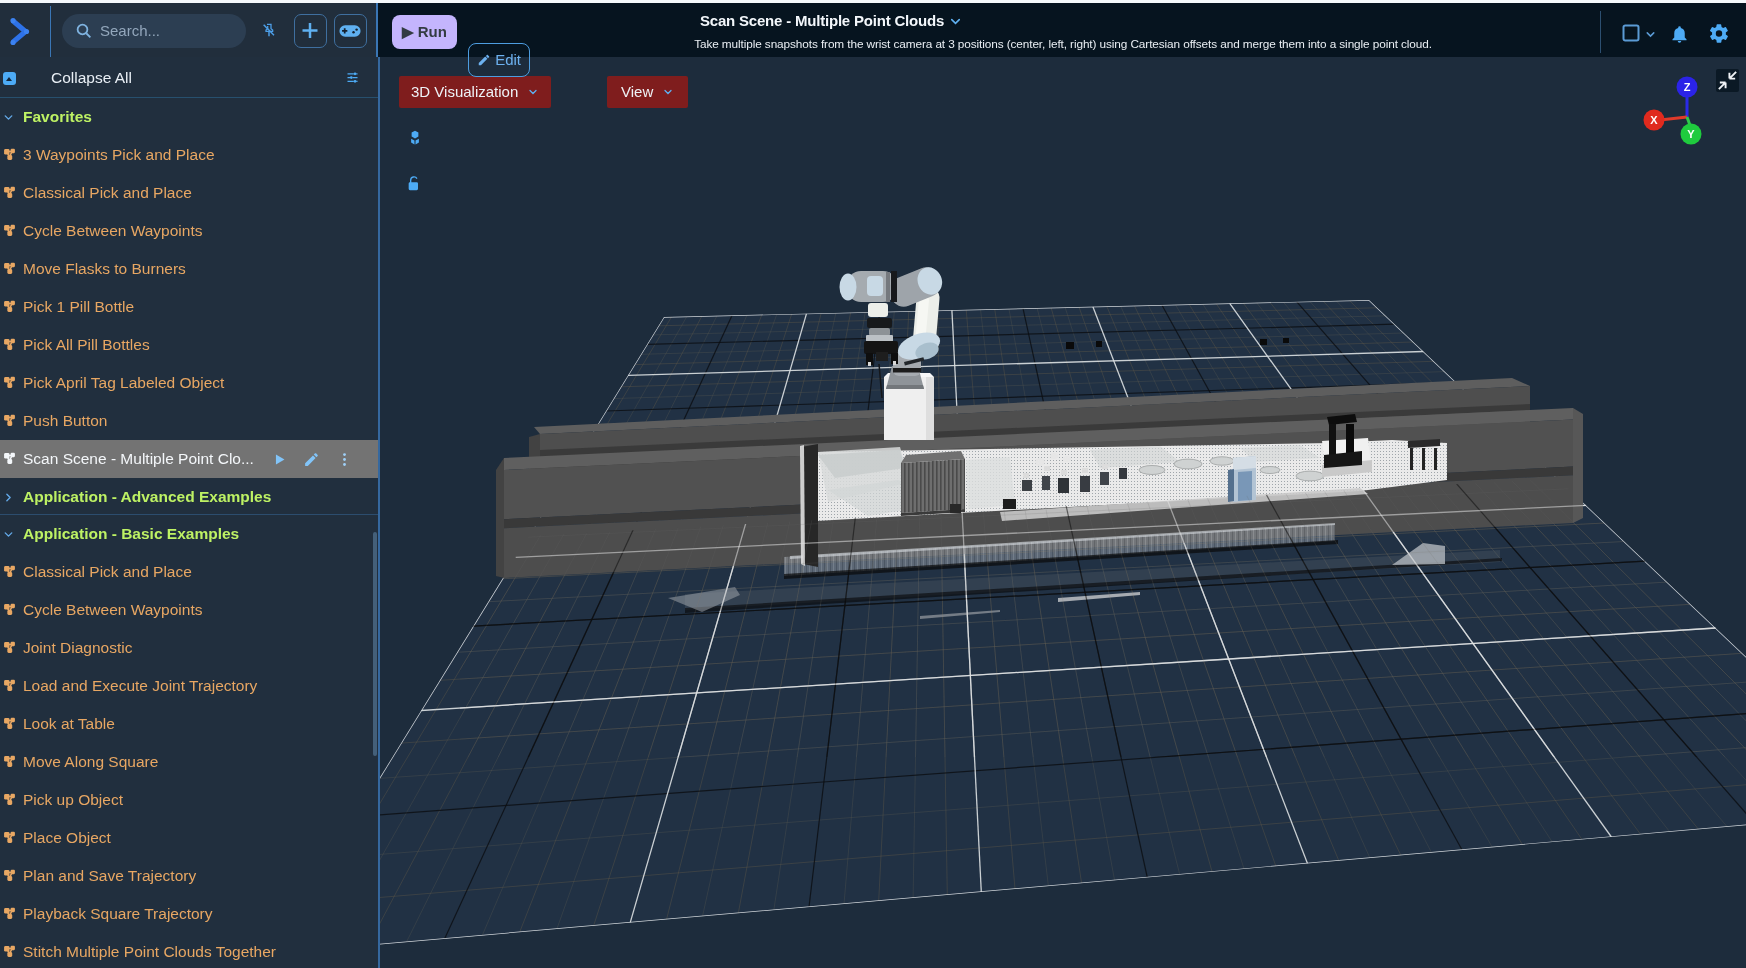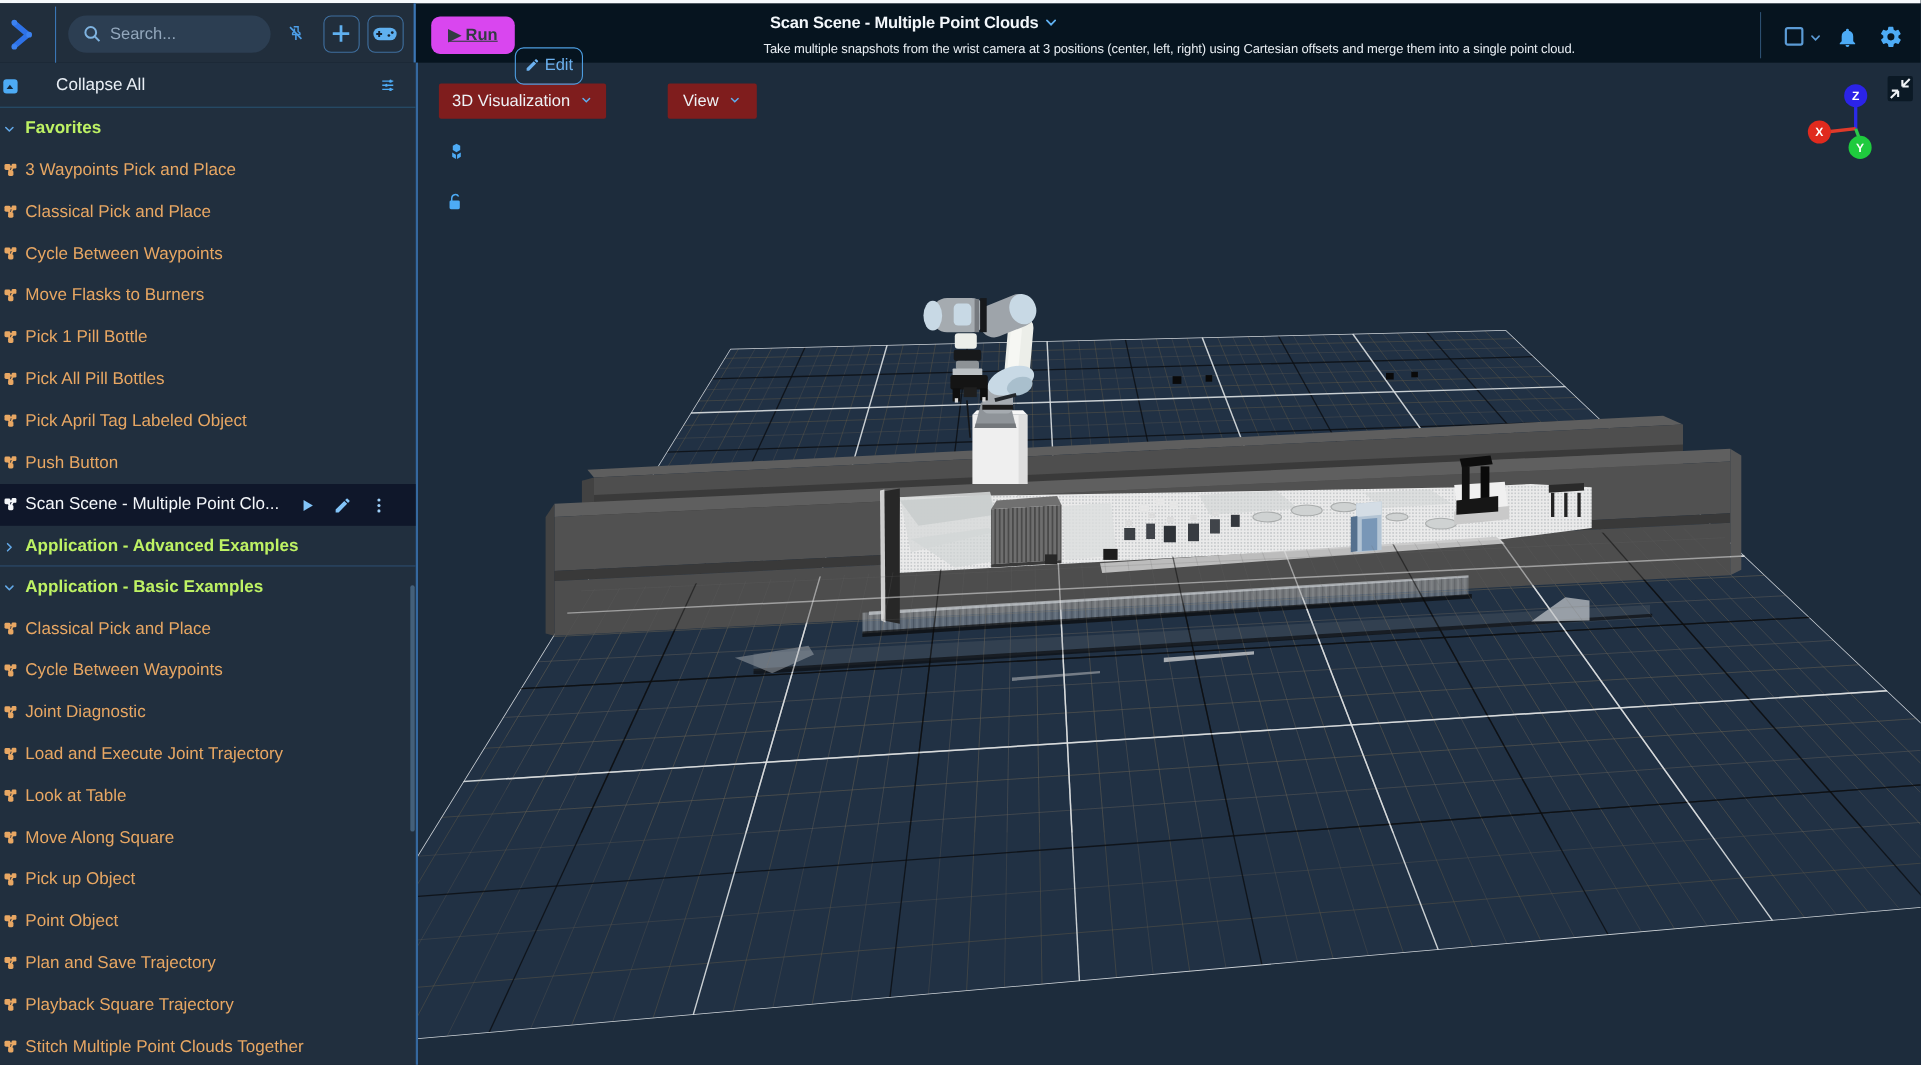--- a/index.html
+++ b/index.html
@@ -4,38 +4,38 @@
 html,body { width:1746px; height:968px; overflow:hidden; background:#212f3e;
   font-family:"Liberation Sans", sans-serif; }
 #topbar { position:absolute; left:0; top:0; width:1746px; height:57px; background:#06141f; border-top:3px solid #f5f9fc; }
 #leftsec { position:absolute; left:0; top:0; width:378px; height:54px; background:#212e3c; border-right:2px solid #3a76b5; }
 #logo { position:absolute; left:10px; top:14px; width:22px; height:29px; }
 .vsep { position:absolute; top:8px; width:1px; height:42px; background:#2c4f70; }
 #search { position:absolute; left:62px; top:11px; width:184px; height:34px; border-radius:17px; background:#2c3e52; color:#93a7bc; font-size:15px; line-height:34px; padding-left:38px; }
 #search svg { position:absolute; left:13px; top:8px; width:18px; height:18px; }
 .tbtn { position:absolute; top:11px; width:33px; height:34px; border:1.5px solid #3f6f9f; border-radius:7px; }
 #pinoff { position:absolute; left:261px; top:19px; width:16px; height:18px; }
-#runbtn { position:absolute; left:392px; top:12px; width:76px; height:34px; background:#d946ef; border-radius:8px; color:#333c42; font-size:15px; font-weight:bold; text-align:center; line-height:34px;text-decoration:underline; }
+#runbtn { position:absolute; left:392px; top:12px; width:65px; height:34px; background:#c4b5fd; border-radius:8px; color:#333c42; font-size:15px; font-weight:bold; text-align:center; line-height:34px; }
 #editbtn { position:absolute; left:468px; top:12px; width:62px; height:34px; border:1.5px solid #4d9de0; border-radius:8px; color:#6cb1ef; font-size:15px; text-align:center; line-height:31px;margin-top:28px; }
 #title { position:absolute; left:700px; top:9px; width:720px; text-align:left; color:#f3f7fb; font-size:15px; font-weight:bold; letter-spacing:-0.2px; }
 #subtitle { position:absolute; left:380px; top:34px; width:1366px; text-align:center; color:#e9eef3; font-size:11.8px; letter-spacing:-0.1px; }
 #sidebar { position:absolute; left:0; top:57px; width:380px; height:911px; background:#212f3e; border-right:2px solid #35689f; overflow:hidden; }
 #collapse { position:relative; height:41px; border-bottom:1px solid #27506e; color:#e9eff5; font-size:15.5px; line-height:41px;padding-left:26px; }
 #collapse .sq { position:absolute; left:3px; top:15px; width:13px; height:13px; background:#4dabf5; border-radius:3px; }
 #collapse .sq:after { content:""; position:absolute; left:3px; top:4.5px; border-left:3.5px solid transparent; border-right:3.5px solid transparent; border-bottom:4.5px solid #14273a; }
 #collapse span { margin-left:25px; }
 #collapse svg { position:absolute; right:18px; top:13px; width:15px; height:15px; }
 .row { position:relative; height:38px; line-height:38px; font-size:15.5px; white-space:nowrap; }
 .row.hdr { color:#bef264; font-weight:bold; }
 .row.item { color:#e8a763; }
 .row span { position:absolute; left:23px; top:0; }
 .chev { position:absolute; left:2px; top:13px; width:13px; height:13px; }
 .it-ic { position:absolute; left:3px; top:12px; width:13px; height:13px; fill:#e8a763; }
 .it-ic .st { stroke:#e8a763; }
-.sel { background:#0f172a; }
+.sel { background:#737373; }
 .sel span { color:#f4f7fa; }
 .sel .it-ic { fill:#f4f7fa; }
 .sel .it-ic .st { stroke:#f4f7fa; }
 .sel .act { position:absolute; top:11px; width:17px; height:17px; }
 .sel .act:nth-of-type(2) { left:271px; }
 .sel .act:nth-of-type(3) { left:303px; }
 .sel .act.kebab { left:336px; }
 .bline { border-bottom:1px solid #2c4d6e; height:37px; line-height:37px; }
 #scrollbar { position:absolute; right:1px; top:475px; width:4px; height:224px; background:#44607a; border-radius:2px; }
 #viewport { position:absolute; left:380px; top:57px; width:1366px; height:911px; background:#1d2c3c; }
@@ -598,21 +598,21 @@
       </svg>
       <span>Pick up Object</span>
     </div>
 <div class="row item fav">
       <svg class="it-ic" viewBox="0 0 24 24">
         <path class="st" d="M7 7 L17 6 M7 7 L12 16 M17 6 L12 16" stroke-width="3" fill="none"></path>
         <rect x="2" y="2" width="10" height="10" rx="2.5"></rect>
         <rect x="14" y="1.5" width="8" height="8" rx="2"></rect>
         <rect x="8" y="13" width="9" height="9" rx="2.5"></rect>
       </svg>
-      <span>Point Object</span>
+      <span>Place Object</span>
     </div>
 <div class="row item fav">
       <svg class="it-ic" viewBox="0 0 24 24">
         <path class="st" d="M7 7 L17 6 M7 7 L12 16 M17 6 L12 16" stroke-width="3" fill="none"></path>
         <rect x="2" y="2" width="10" height="10" rx="2.5"></rect>
         <rect x="14" y="1.5" width="8" height="8" rx="2"></rect>
         <rect x="8" y="13" width="9" height="9" rx="2.5"></rect>
       </svg>
       <span>Plan and Save Trajectory</span>
     </div>

